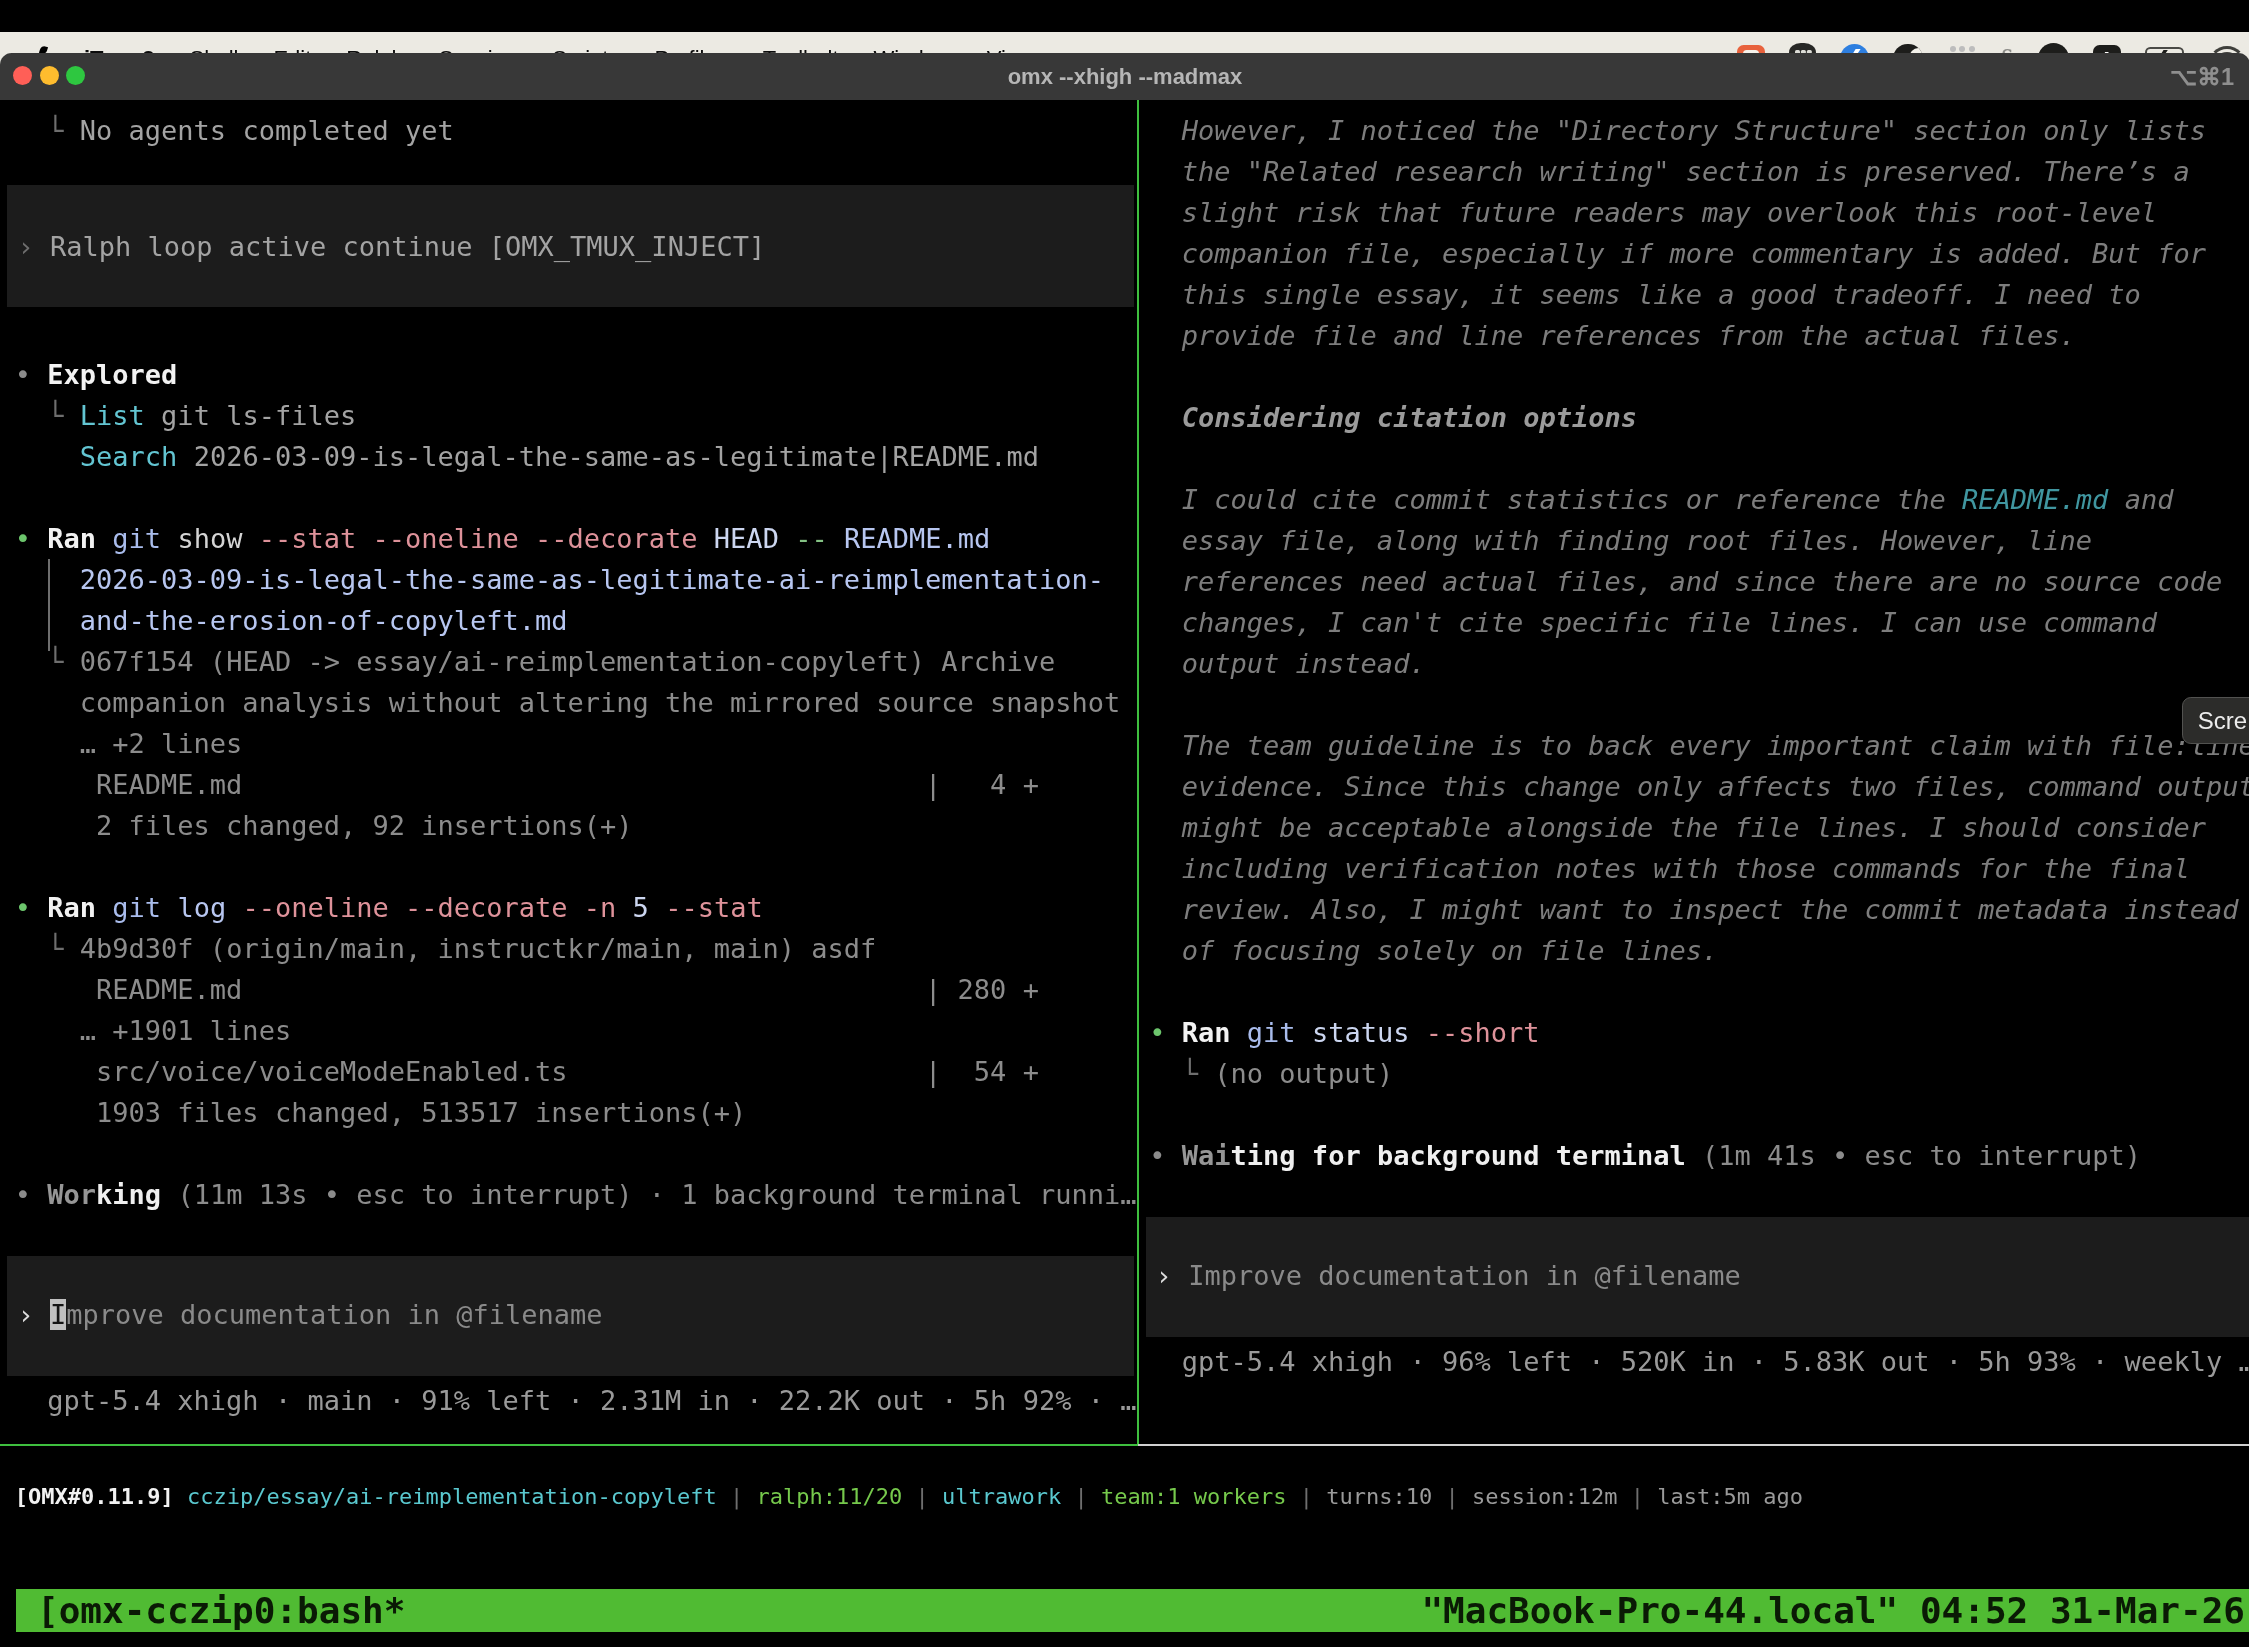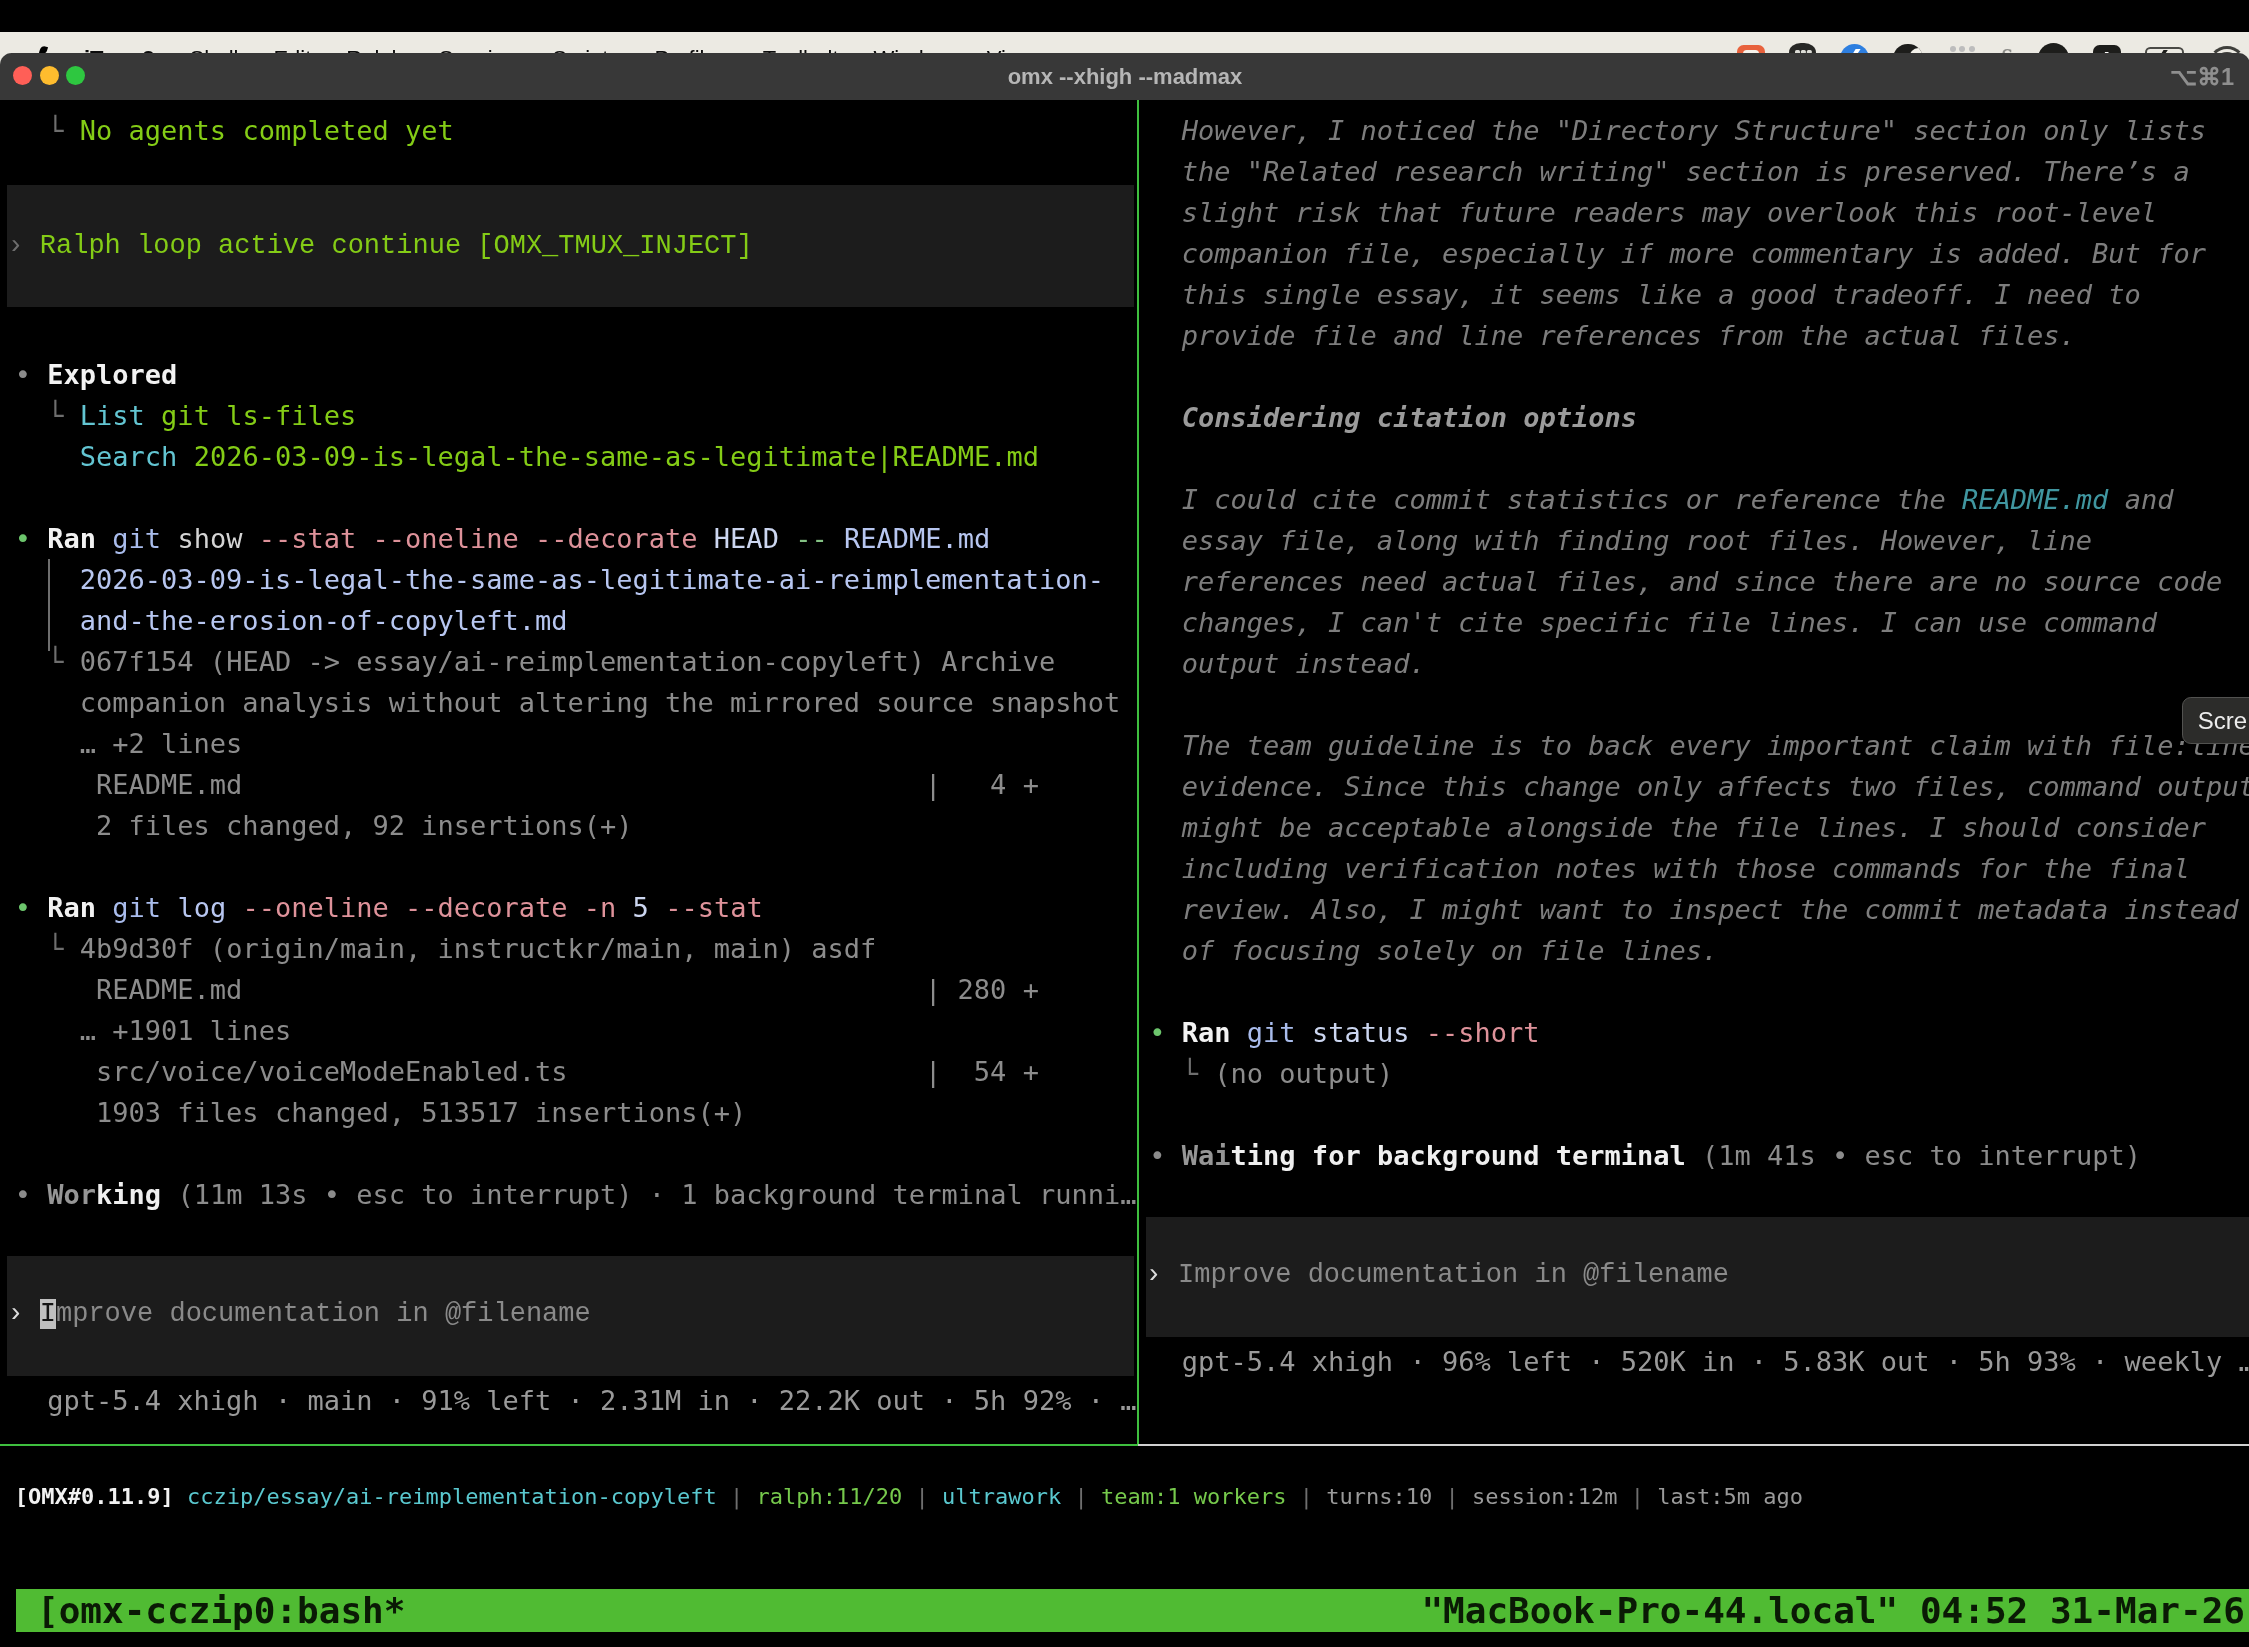--- a/index.html
+++ b/index.html
@@ -51,29 +51,29 @@
   .wtitle{position:absolute;left:0;top:53px;width:2250px;height:47px;display:flex;align-items:center;justify-content:center;
       color:#b6b6b6;font-family:"Liberation Sans",sans-serif;font-weight:bold;font-size:22px;}
   .wshort{position:absolute;right:16px;top:53px;height:47px;display:flex;align-items:center;color:#8f8f8f;
       font-family:"Liberation Sans",sans-serif;font-weight:bold;font-size:23.6px;}
   
   .pane{position:absolute;top:100px;height:1344px;background:#000;overflow:hidden;box-sizing:border-box;}
   #left-pane{left:0;width:1138px;padding:9.6px 0 0 14.8px;}
   #right-pane{left:1139px;width:1111px;padding:9.6px 0 0 10.3px;}
   .row{height:41px;line-height:41px;font-size:27px;white-space:pre;}
   .ibox{background:#1c1c1c;box-sizing:border-box;overflow:hidden;}
-  .ibox .row{padding-left:0;font-family:Liberation Mono, monospace;}
+  .ibox .row{padding-left:10px;}
   .ibox.inject{margin:34px 3.7px 47px -7.4px;height:122px;padding-top:41px;}
   .ibox.prompt{margin:0 3.7px 0 -7.4px;height:120px;padding-top:38px;}
   #right-pane .ibox.prompt{margin:0 -14.8px 0 -3.7px;}
   .strow{margin-top:4.4px;}
   .guide{position:absolute;left:48px;top:459px;width:2.2px;height:92px;background:#6e6e6e;}
   
   .sg-wb{color:#f2f2f2;font-weight:bold;}
-  .sg-brt{color:#84cc16;}
+  .sg-brt{color:#a3a3a3;}
   .sg-cmd{color:#d4d4d4;}
   .sg-out{color:#8c8c8c;}
   .sg-dim{color:#6e6e6e;}
   .sg-blue{color:#a9bcec;}
   .sg-flag{color:#de929a;}
   .sg-head{color:#ccd6f0;}
   .sg-grn{color:#84c284;}
   .sg-file{color:#b7c6f0;}
   .sg-cyan{color:#63c5d2;}
   .sg-bullg{color:#6cc56c;}

